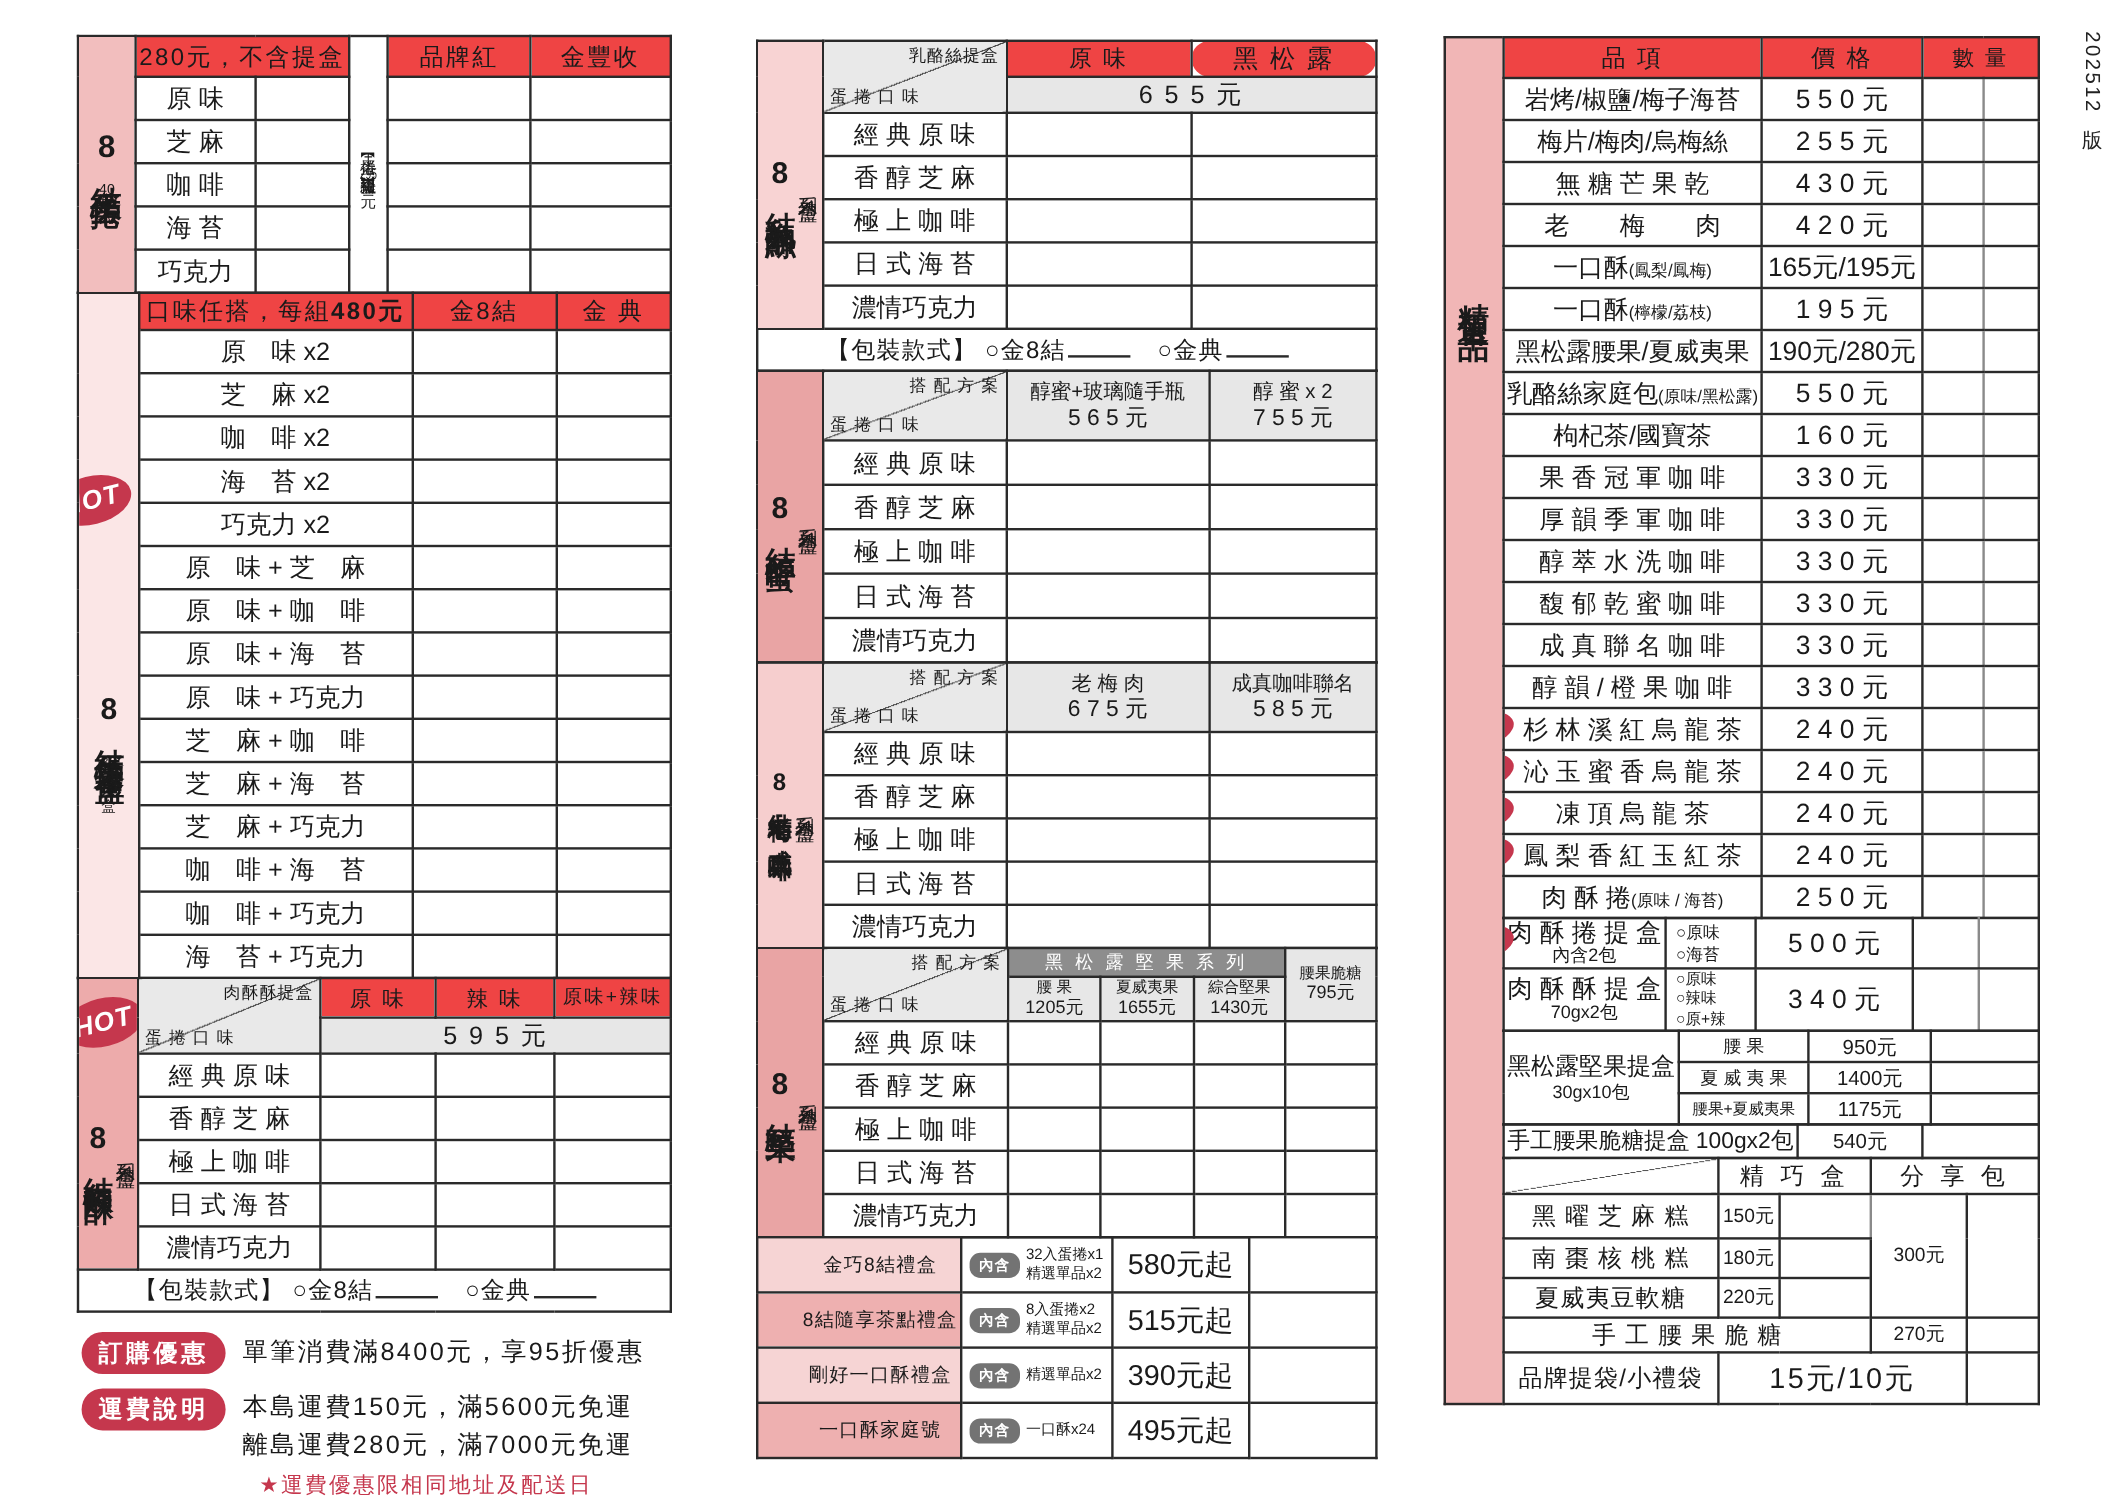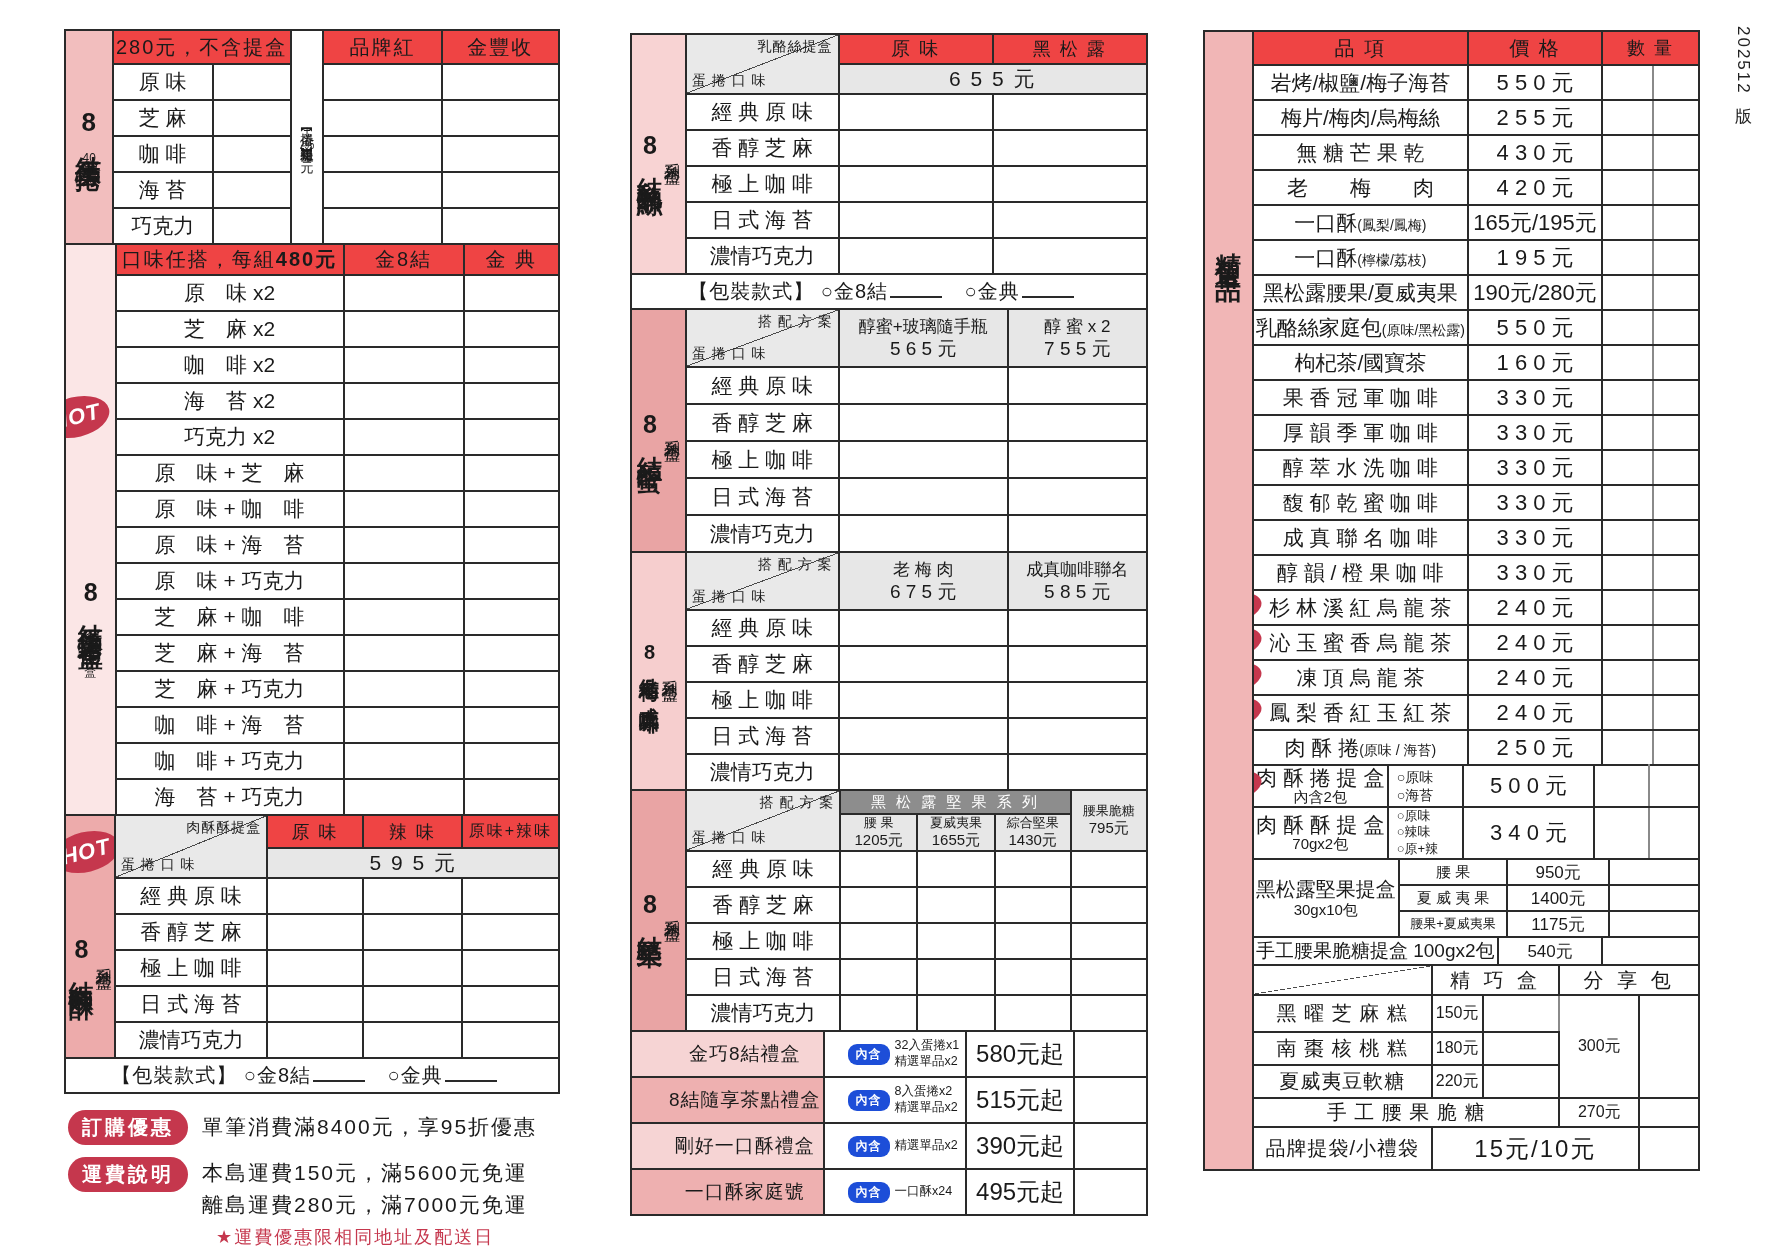--- a/index.html
+++ b/index.html
@@ -53,36 +53,36 @@
 
   
   .oval{position:absolute;background:#c5374d;color:#fff;font-weight:bold;font-style:italic;
         border-radius:50%;text-align:center;transform:rotate(-14deg);z-index:5;}
   .hotbig{width:68px;height:40px;font-size:22px;line-height:40px;letter-spacing:1px;}
   .row-badge{left:-48px;top:50%;width:56px;height:29px;font-size:15px;line-height:29px;
              transform:translateY(-50%) rotate(-13deg);}
   .row-badge:empty{display:none;}
   .pill{display:inline-block;background:#c5374d;color:#fff;border-radius:18px;font-size:20px;
         font-weight:bold;letter-spacing:3px;padding:4px 14px;}
-  .bpill{display:inline-block;background:#1d4ed8;color:#fff;border-radius:9px;font-size:12px;
-         padding:2px 8px;letter-spacing:1px;font-weight:bold;margin-left:17px;}
+  .bpill{display:inline-block;background:#737373;color:#fff;border-radius:9px;font-size:12px;
+         padding:2px 8px;letter-spacing:1px;font-weight:bold;}
 
   
   #t1 tr{height:36px;} #t1 tr.hrow{height:34px;}
   #t2 tr{height:36px;} #t2 tr.hrow{height:31px;}
   #t3 tr{height:36px;} #t3 tr.hrow1{height:33px;} #t3 tr.hrow2{height:27px;} #t3 tr.prow{height:35px;}
   .vcolcell{background:#fff;padding:0;}
 
   
   #m-cheese tr{height:36px;} #m-cheese tr.hrow1{height:30px;} #m-cheese tr.hrow2{height:27px;} #m-cheese tr.prow{height:35px;}
   #m-honey tr{height:37px;} #m-honey tr.hrow{height:58px;}
   #m-plum tr{height:36px;} #m-plum tr.hrow{height:58px;}
   #m-nuts tr{height:36px;} #m-nuts tr.hrow1{height:24px;} #m-nuts tr.hrow2{height:37px;}
   #combos tr{height:46px;}
-  #combos td.cname{font-size:19px;letter-spacing:1px;padding-left:37px;}
+  #combos td.cname{font-size:16px;letter-spacing:1px;padding-left:37px;}
   #combos tr:nth-child(odd) td.cname{background:#f6d4d4;}
   #combos tr:nth-child(even) td.cname{background:#eeb0b0;}
   .inner-cell{display:flex;align-items:center;justify-content:flex-start;gap:5px;padding:0 4px;}
   .inner-lines{text-align:left;font-size:12.5px;line-height:1.25;}
   .cprice{font-size:24px;}
 
   
   #rt1 tr{height:35px;} #rt1 tr.hrow{height:34px;}
   #rt1 td.name-cell{position:relative;font-size:21px;}
   #rt1 td .nnote{font-size:14px;}
@@ -403,21 +403,21 @@
             <div class="vwrap">
               <div class="vtext vmain" style="font-size:25px;"><span class="tcu">8</span>結乳酪絲</div>
               <div class="vtext vsub">系列禮盒</div>
             </div>
           </td>
           <td class="diag" rowspan="2">
             <span class="ctop">乳酪絲提盒</span>
             <span class="cbot">蛋 捲 口 味</span>
           </td>
           <td class="hdr" style="font-size:19px;">原 味</td>
-          <td class="hdr" style="font-size:18px;">黑 松 露</td>
+          <td class="hdr" style="font-size:21px;border-radius:15px;">黑 松 露</td>
         </tr>
         <tr class="hrow2">
           <td class="subhdr" colspan="2">6 5 5 元</td>
         </tr>
 
         <tr>
           <td class="flavor">經 典 原 味</td>
           <td class="blank"></td>
           <td class="blank"></td>
         </tr>

